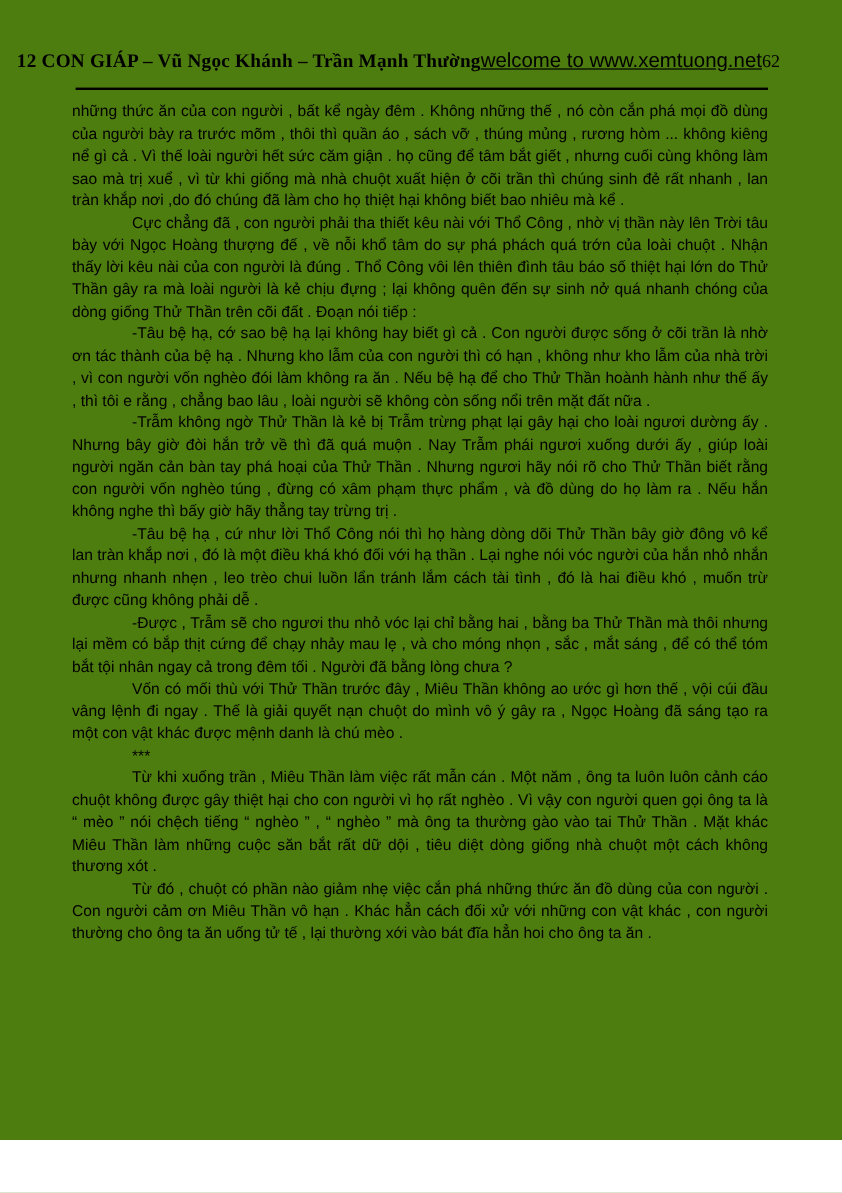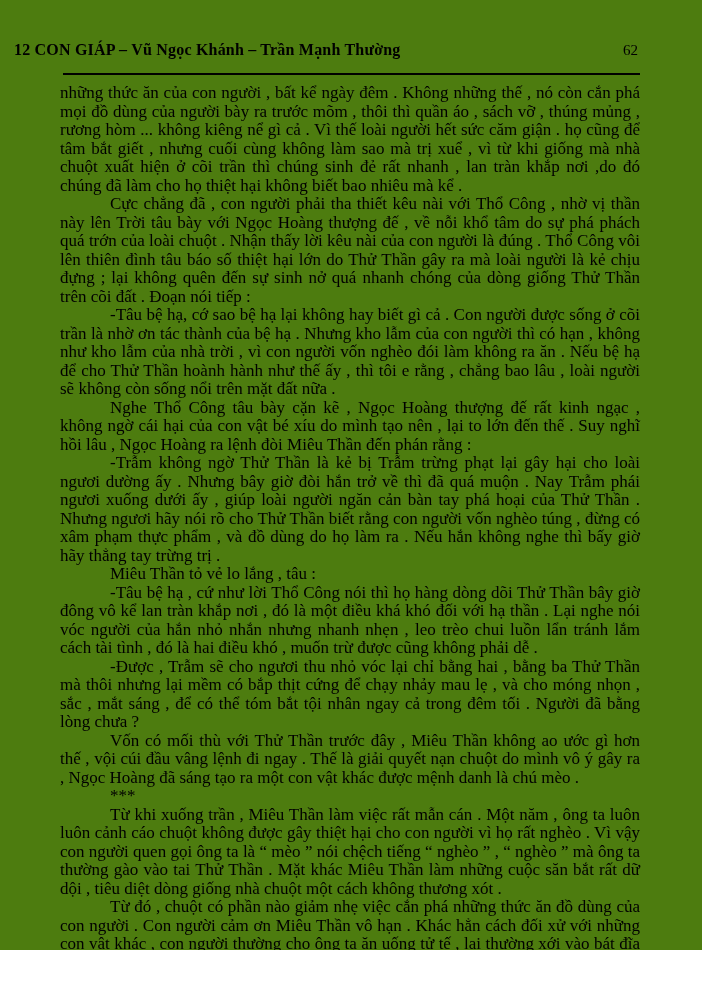--- a/index.html
+++ b/index.html
@@ -44,48 +44,47 @@
     left: 63px;
     width: 577px;
     height: 2px;
     background: #000000;
   }
   .content {
     position: absolute;
     top: 84px;
     left: 60px;
     width: 580px;
-    font-family: Liberation Serif, serif;
-    font-size: 17px;
+    font-family: Liberation Sans, sans-serif;
+    font-size: 13px;
     line-height: 18.5px;
     text-align: justify;
   }
   .content p { margin: 0; padding: 0; }
   .content p.indent { text-indent: 50px; }
 </style>
 </head>
 <body>
 
 <div class="page">
 
   <div class="header">
     <span class="book-title">12 CON GIÁP – Vũ Ngọc Khánh – Trần Mạnh Thường</span>
     <span class="spacer"></span>
+    <a class="site-link">welcome to www.xemtuong.net</a>
     <span class="page-num">62</span>
   </div>
 
   <div class="rule"></div>
 
   <div class="content">
     <p>những thức ăn của con người , bất kể ngày đêm . Không những thế , nó còn cắn phá mọi đồ dùng của người bày ra trước mõm , thôi thì quần áo , sách vỡ , thúng mủng , rương hòm ... không kiêng nể gì cả . Vì thế loài người hết sức căm giận . họ cũng để tâm bắt giết , nhưng cuối cùng không làm sao mà trị xuể , vì từ khi giống mà nhà chuột xuất hiện ở cõi trần thì chúng sinh đẻ rất nhanh , lan tràn khắp nơi ,do đó chúng đã làm cho họ thiệt hại không biết bao nhiêu mà kể .</p>
     <p class="indent">Cực chẳng đã , con người phải tha thiết kêu nài với Thổ Công , nhờ vị thần này lên Trời tâu bày với Ngọc Hoàng thượng đế , về nỗi khổ tâm do sự phá phách quá trớn của loài chuột . Nhận thấy lời kêu nài của con người là đúng . Thổ Công vôi lên thiên đình tâu báo số thiệt hại lớn do Thử Thần gây ra mà loài người là kẻ chịu đựng ; lại không quên đến sự sinh nở quá nhanh chóng của dòng giống Thử Thần trên cõi đất . Đoạn nói tiếp :</p>
     <p class="indent">-Tâu bệ hạ, cớ sao bệ hạ lại không hay biết gì cả . Con người được sống ở cõi trần là nhờ ơn tác thành của bệ hạ . Nhưng kho lẫm của con người thì có hạn , không như kho lẫm của nhà trời , vì con người vốn nghèo đói làm không ra ăn . Nếu bệ hạ để cho Thử Thần hoành hành như thế ấy , thì tôi e rằng , chẳng bao lâu , loài người sẽ không còn sống nổi trên mặt đất nữa .</p>
-    <p class="indent">Nghe Thổ Công tâu bày cặn kẽ , Ngọc Hoàng thượng đế rất kinh ngạc , không ngờ cái hại của con vật bé xíu do mình tạo nên , lại to lớn đến thế . Suy nghĩ hồi lâu , Ngọc Hoàng ra lệnh đòi Miêu Thần đến phán rằng :</p>
     <p class="indent">-Trẫm không ngờ Thử Thần là kẻ bị Trẫm trừng phạt lại gây hại cho loài ngươi dường ấy . Nhưng bây giờ đòi hắn trở về thì đã quá muộn . Nay Trẫm phái ngươi xuống dưới ấy , giúp loài người ngăn cản bàn tay phá hoại của Thử Thần . Nhưng ngươi hãy nói rõ cho Thử Thần biết rằng con người vốn nghèo túng , đừng có xâm phạm thực phẩm , và đồ dùng do họ làm ra . Nếu hắn không nghe thì bấy giờ hãy thẳng tay trừng trị .</p>
-    <p class="indent">Miêu Thần tỏ vẻ lo lắng , tâu :</p>
     <p class="indent">-Tâu bệ hạ , cứ như lời Thổ Công nói thì họ hàng dòng dõi Thử Thần bây giờ đông vô kể lan tràn khắp nơi , đó là một điều khá khó đối với hạ thần . Lại nghe nói vóc người của hắn nhỏ nhắn nhưng nhanh nhẹn , leo trèo chui luồn lẩn tránh lắm cách tài tình , đó là hai điều khó , muốn trừ được cũng không phải dễ .</p>
     <p class="indent">-Được , Trẫm sẽ cho ngươi thu nhỏ vóc lại chỉ bằng hai , bằng ba Thử Thần mà thôi nhưng lại mềm có bắp thịt cứng để chạy nhảy mau lẹ , và cho móng nhọn , sắc , mắt sáng , để có thể tóm bắt tội nhân ngay cả trong đêm tối . Người đã bằng lòng chưa ?</p>
     <p class="indent">Vốn có mối thù với Thử Thần trước đây , Miêu Thần không ao ước gì hơn thế , vội cúi đầu vâng lệnh đi ngay . Thế là giải quyết nạn chuột do mình vô ý gây ra , Ngọc Hoàng đã sáng tạo ra một con vật khác được mệnh danh là chú mèo .</p>
     <p class="indent">***</p>
     <p class="indent">Từ khi xuống trần , Miêu Thần làm việc rất mẫn cán . Một năm , ông ta luôn luôn cảnh cáo chuột không được gây thiệt hại cho con người vì họ rất nghèo . Vì vậy con người quen gọi ông ta là “ mèo ” nói chệch tiếng “ nghèo ” , “ nghèo ” mà ông ta thường gào vào tai Thử Thần . Mặt khác Miêu Thần làm những cuộc săn bắt rất dữ dội , tiêu diệt dòng giống nhà chuột một cách không thương xót .</p>
     <p class="indent">Từ đó , chuột có phần nào giảm nhẹ việc cắn phá những thức ăn đồ dùng của con người . Con người cảm ơn Miêu Thần vô hạn . Khác hẳn cách đối xử với những con vật khác , con người thường cho ông ta ăn uống tử tế , lại thường xới vào bát đĩa hẳn hoi cho ông ta ăn .</p>
   </div>
 
 </div>
 

